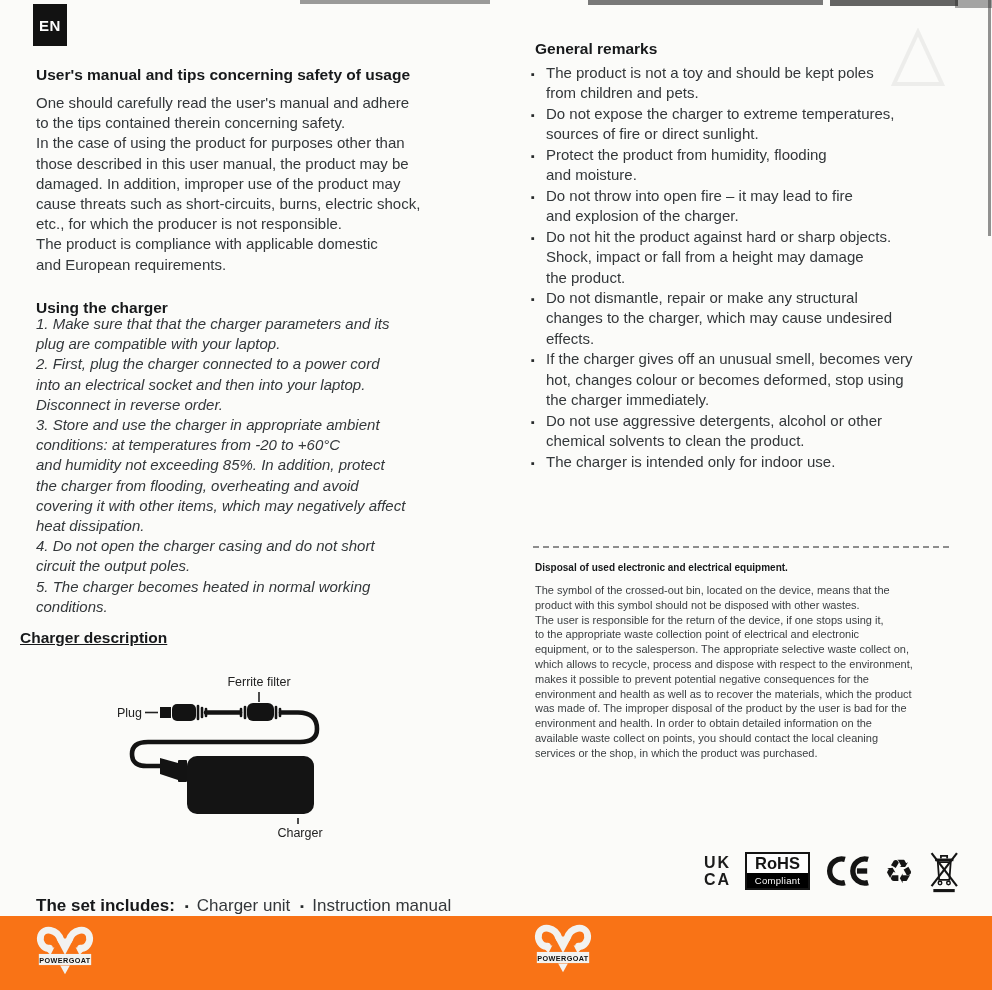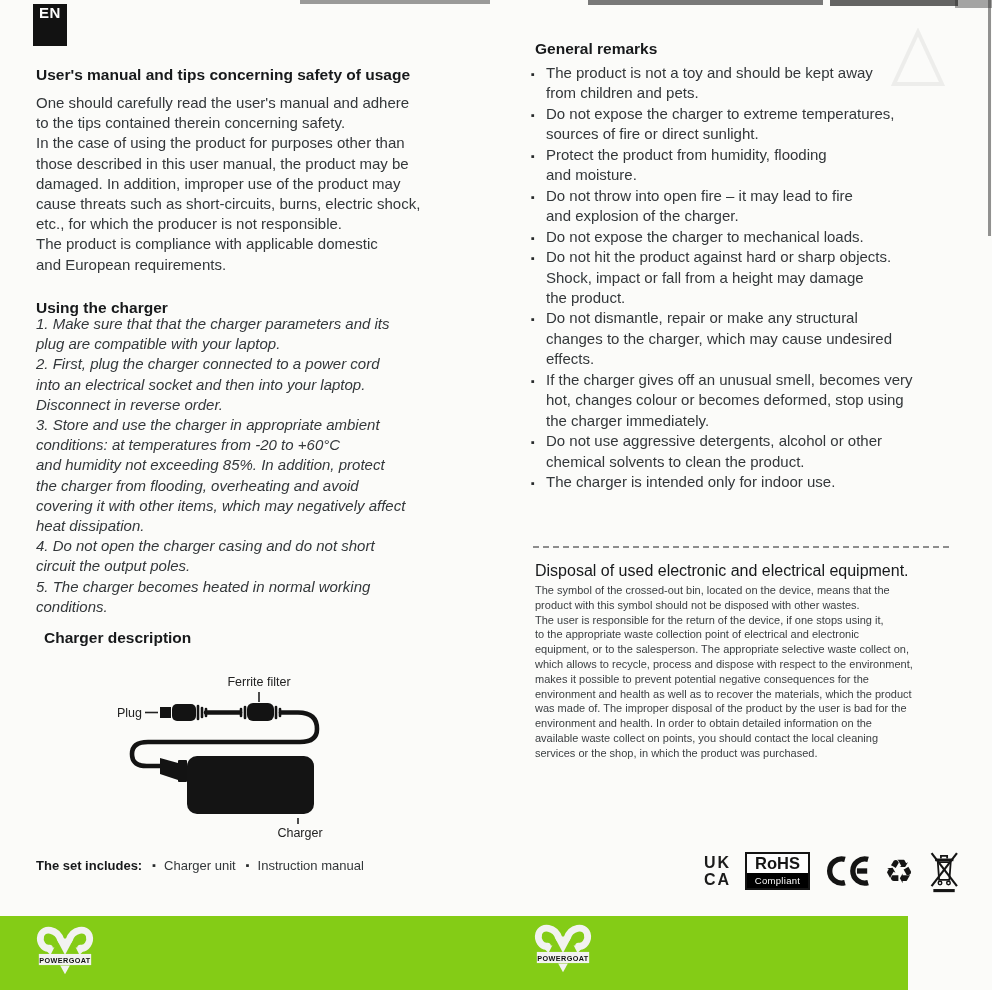--- a/index.html
+++ b/index.html
@@ -9,49 +9,49 @@
     font-family:"Liberation Sans","DejaVu Sans",sans-serif;
     color:var(--ink,#33373a);
   }
   .abs{position:absolute;}
   .h1{font-weight:bold;font-size:15.5px;color:var(--heading,#17191b);}
   .body-text{font-size:15px;line-height:20.2px;white-space:pre-line;color:var(--ink,#33373a);}
   .steps-text{font-size:15px;line-height:20.2px;white-space:pre-line;color:var(--ink,#33373a);font-style:italic;}
 
   
   .en-badge{left:33px;top:4px;width:34px;height:42px;background:#121212;color:#fdfdfd;
-    display:flex;align-items:flex-start;justify-content:center;font-weight:bold;font-size:15px;letter-spacing:.5px;}
+    display:flex;align-items:center;justify-content:center;font-weight:bold;font-size:15px;letter-spacing:.5px;}
 
   
   .bullets{left:531px;top:63px;width:444px;}
   .bullet{position:relative;padding-left:15px;font-size:15px;line-height:20.45px;
     white-space:pre-line;color:var(--ink,#33373a);}
   .bullet::before{content:"▪";position:absolute;left:0;top:1px;font-size:11px;color:#26292b;}
 
   .divider{left:533px;top:546px;width:416px;border-top:2px dashed #8d8d8d;}
 
-  .disposal-h{left:535px;top:562px;font-weight:normal;font-size:16px;color:var(--heading,#17191b);}
+  .disposal-h{left:535px;top:562px;font-weight:bold;font-size:10px;color:var(--heading,#17191b);}
   .disposal-t{left:535px;top:583px;width:432px;font-size:11px;line-height:14.8px;white-space:pre-line;color:#3a3e41;}
 
   
-  .set-row{left:36px;top:858px;font-size:13px;color:var(--ink,#33373a);}
+  .set-row{left:36px;top:896px;font-size:17px;color:var(--ink,#33373a);}
   .set-row .lbl{font-weight:bold;color:var(--heading,#17191b);}
   .set-item{margin-left:10px;}
   .set-item::before{content:"▪";font-size:11px;margin-right:8px;position:relative;top:-1px;color:#26292b;}
 
   
   .marks{left:704px;top:845px;width:256px;height:52px;display:flex;align-items:center;gap:14px;}
   .ukca{font-weight:800;font-size:16px;line-height:17.5px;letter-spacing:2px;color:#1b1b1b;}
   .rohs{width:62px;border:2.5px solid #141414;background:#fdfdfd;}
   .rohs-top{font-weight:800;font-size:16.5px;text-align:center;color:#141414;padding:0 8px;line-height:19px;}
   .rohs-bottom{background:#000000;color:#fbfbfb;font-size:9.5px;text-align:center;padding:1.5px 0 2.5px;letter-spacing:.3px;}
   .recycle{font-size:33px;line-height:33px;color:#141414;font-family:"DejaVu Sans",sans-serif;}
 
   
-  .footer-bar{left:0;top:916px;width:908px;height:74px;background:#84cc16;}
+  .footer-bar{left:0;top:916px;width:992px;height:74px;background:#f97316;}
   .goat{position:absolute;}
 
   
   .smudge{background:#232323;}
   .edge-line{left:988px;top:0;width:3px;height:236px;background:#3a3a3a;opacity:.55;}
   .watermark{opacity:.08;}
 
   svg text{font-family:"Liberation Sans","DejaVu Sans",sans-serif;}
 </style>
 </head>
@@ -93,21 +93,21 @@
 conditions: at temperatures from -20 to +60°C
 and humidity not exceeding 85%. In addition, protect
 the charger from flooding, overheating and avoid
 covering it with other items, which may negatively affect
 heat dissipation.
 4. Do not open the charger casing and do not short
 circuit the output poles.
 5. The charger becomes heated in normal working
 conditions.</div>
 
-  <div class="abs h1" style="left:44px;top:629px;">Charger description</div>
+  <div class="abs h1" style="left:20px;top:629px;text-decoration:underline;">Charger description</div>
 
   <svg class="abs" style="left:30px;top:660px;" width="470" height="230" viewBox="0 0 470 230">
 
     <text x="229" y="26" font-size="12.5" fill="#222" text-anchor="middle">Ferrite filter</text>
     <line x1="229" y1="32" x2="229" y2="42" stroke="#222" stroke-width="1.6"></line>
 
     <text x="112" y="57" font-size="12.5" fill="#222" text-anchor="end">Plug</text>
     <line x1="115" y1="52.5" x2="128" y2="52.5" stroke="#222" stroke-width="1.6"></line>
 
     <g fill="#131313">
@@ -138,29 +138,28 @@
     <text x="270" y="177" font-size="12.5" fill="#222" text-anchor="middle">Charger</text>
   </svg>
 
   <div class="abs set-row">
     <span class="lbl">The set includes:</span><span class="set-item">Charger unit</span><span class="set-item">Instruction manual</span>
   </div>
 
   <div class="abs h1" style="left:535px;top:40px;">General remarks</div>
 
   <div class="abs bullets">
-    <div class="bullet">The product is not a toy and should be kept away
+    <div class="bullet">The product is not a toy and should be kept poles
 from children and pets.</div>
     <div class="bullet">Do not expose the charger to extreme temperatures,
 sources of fire or direct sunlight.</div>
     <div class="bullet">Protect the product from humidity, flooding
 and moisture.</div>
     <div class="bullet">Do not throw into open fire – it may lead to fire
 and explosion of the charger.</div>
-    <div class="bullet">Do not expose the charger to mechanical loads.</div>
     <div class="bullet">Do not hit the product against hard or sharp objects.
 Shock, impact or fall from a height may damage
 the product.</div>
     <div class="bullet">Do not dismantle, repair or make any structural
 changes to the charger, which may cause undesired
 effects.</div>
     <div class="bullet">If the charger gives off an unusual smell, becomes very
 hot, changes colour or becomes deformed, stop using
 the charger immediately.</div>
     <div class="bullet">Do not use aggressive detergents, alcohol or other

